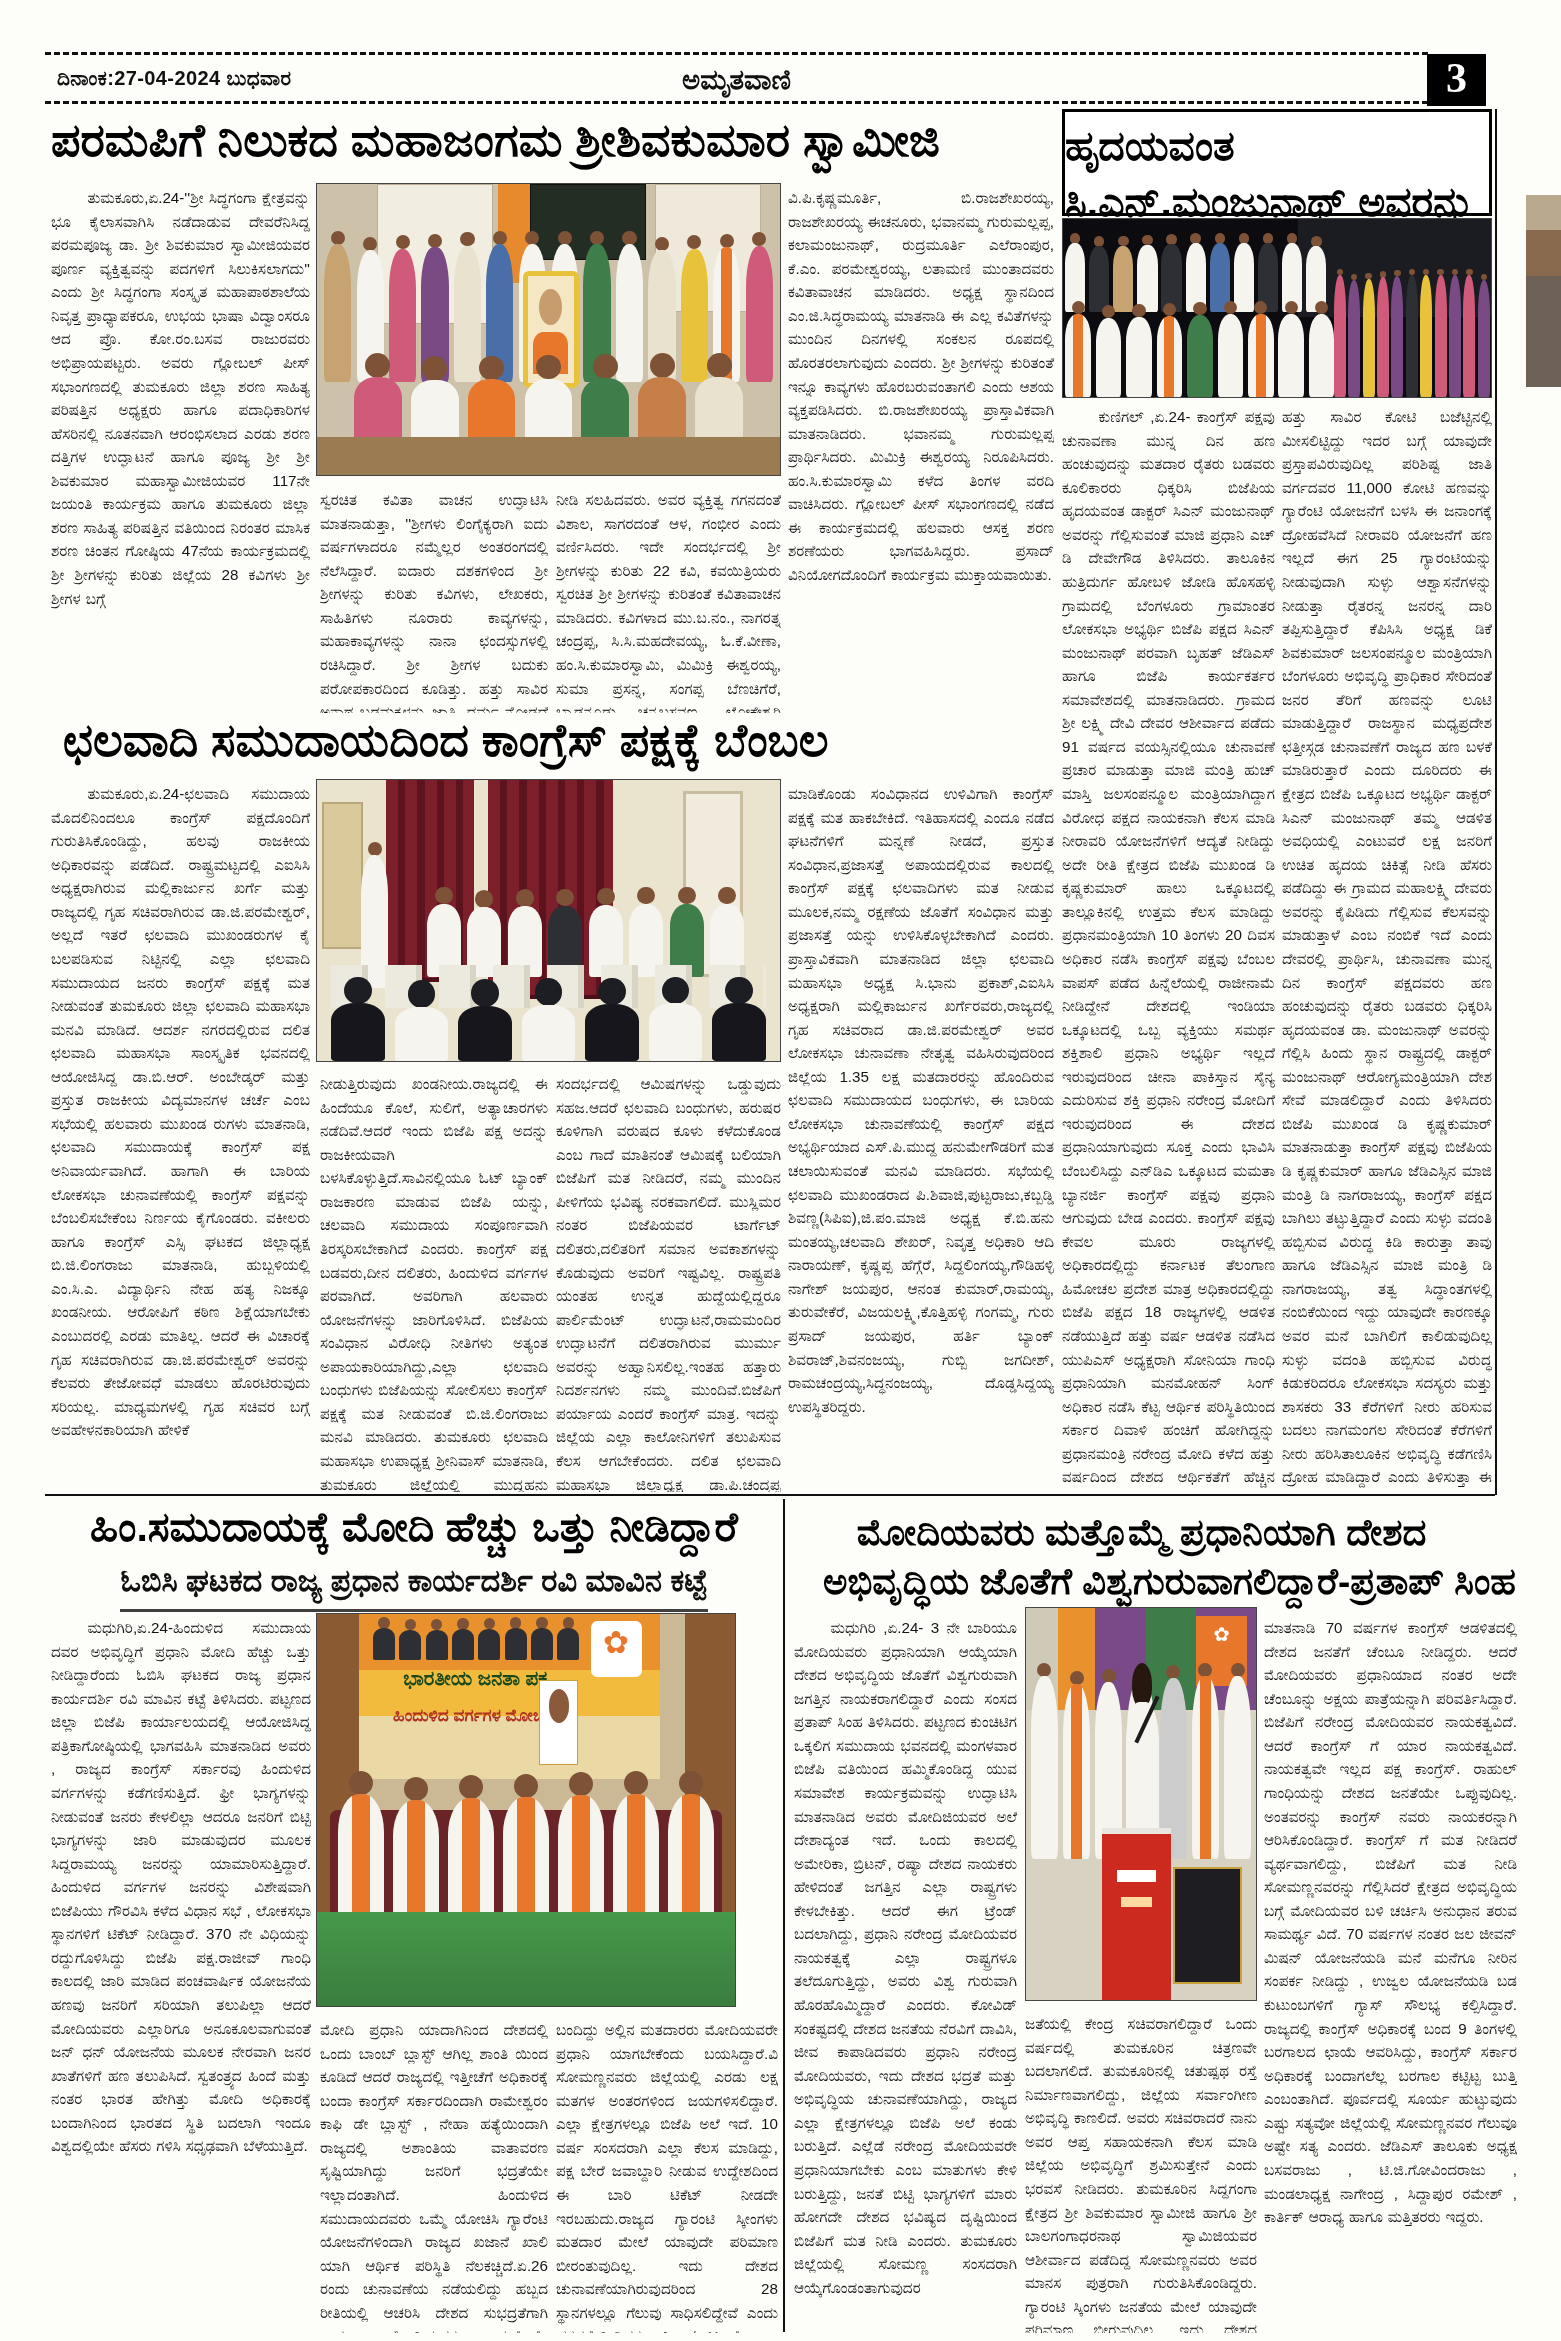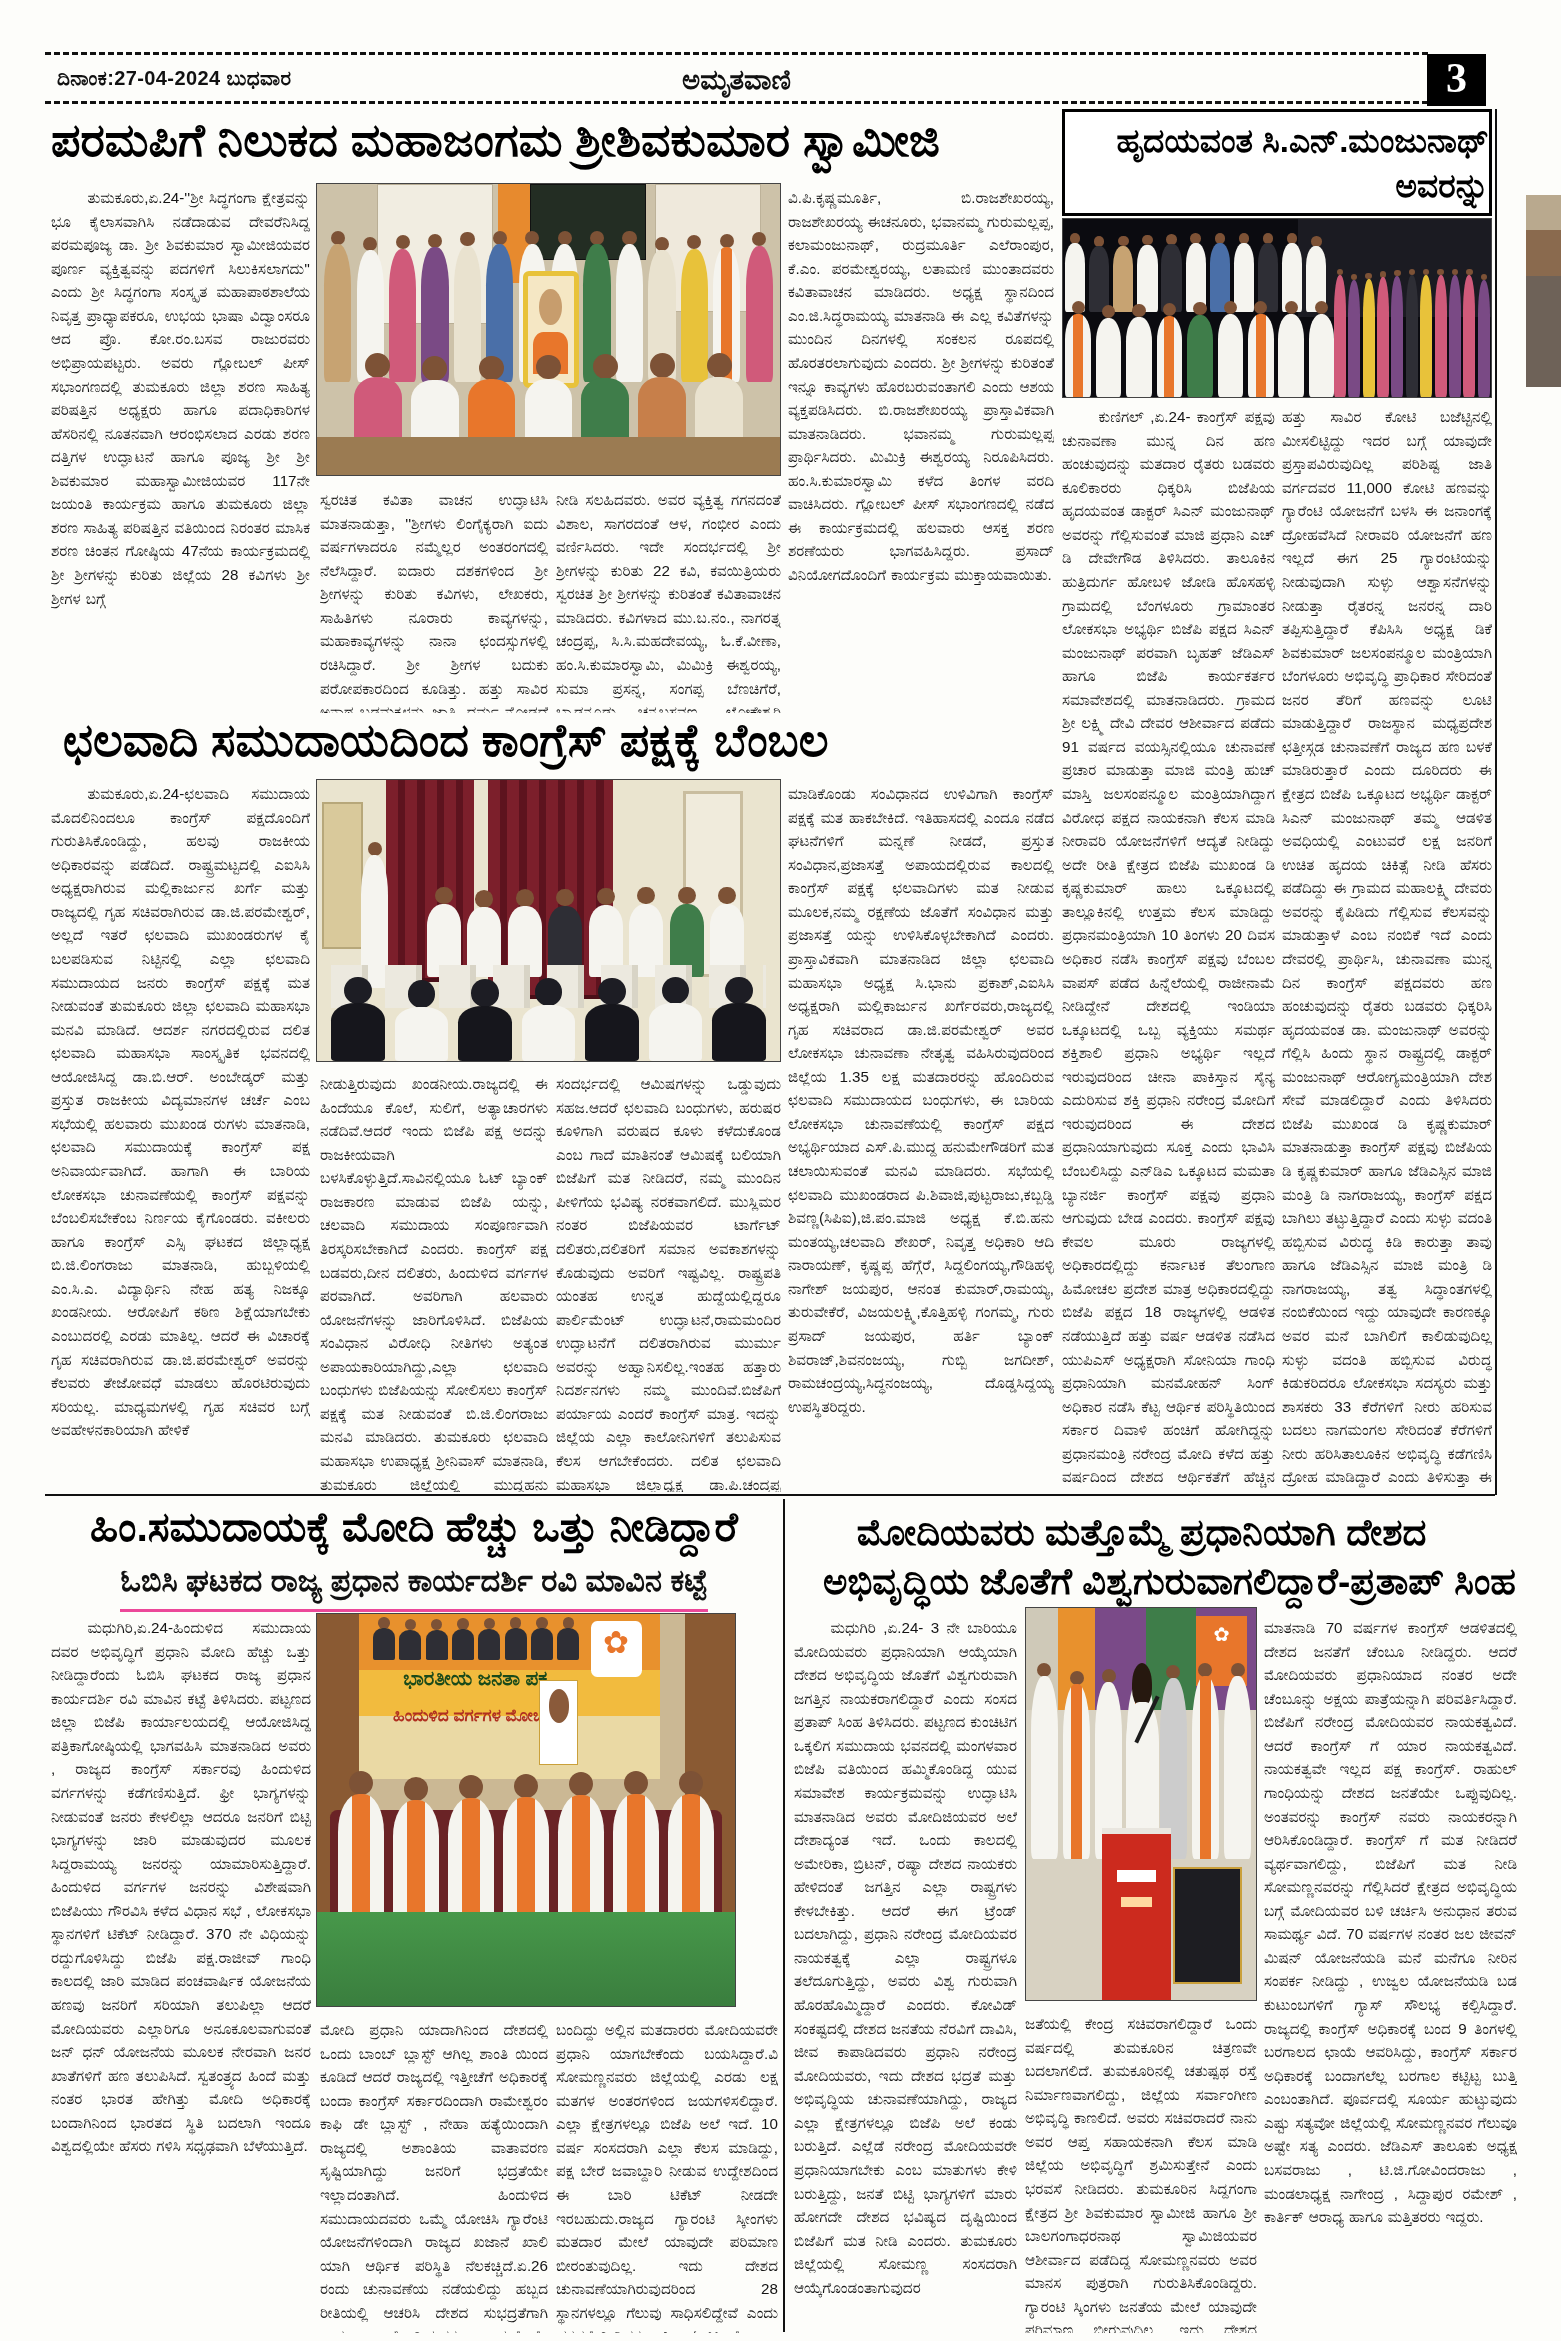--- a/index.html
+++ b/index.html
@@ -8,25 +8,25 @@
   .abs{position:absolute}
   .dash{height:0;border-top:3.7px dashed #111}
   .vrule{width:2.2px;background:#111}
   .hrule{height:2.2px;background:#111}
   .date{font-size:20px;font-weight:700;letter-spacing:0.4px}
   .masthead{font-size:27.5px;font-weight:700;text-align:center}
   .numbox{background:#000;color:#fff;font-family:"Liberation Serif",serif;font-weight:700;
           font-size:42px;text-align:center;line-height:49px}
   .headline{font-weight:700;color:#000;letter-spacing:0;line-height:1.12}
   .h-a1{font-size:46px}
-  .h-a2{font-size:33px;text-align:right;line-height:1.35}
+  .h-a2{font-size:41px;text-align:left;line-height:1.35}
   .h-a3{font-size:46px}
   .h-a4{font-size:41px;text-align:center}
   .h-sub{font-size:30.5px;font-weight:700;text-align:center}
-  .h-sub span{border-bottom:3px solid #ec4899;padding-bottom:12px}
+  .h-sub span{border-bottom:3px solid #404040;padding-bottom:12px}
   .h-a5{font-size:37px;text-align:center;line-height:1.3}
   .hbox{border:3px solid #000;background:#fff;padding-top:7.4px}
   .col{font-size:15.2px;line-height:1.55;text-align:justify;overflow:hidden;
        word-spacing:0.7px;color:#141414}
   .ind{text-indent:2.4em}
   .photo{overflow:hidden;background:#888;border:0.7px solid #444}
   .pn{position:absolute;display:flex;flex-direction:column;align-items:center;pointer-events:none}
   .pn .hd{width:52%;aspect-ratio:1/1;border-radius:50%;flex:0 0 auto}
   .pn .bd{width:100%;flex:1 1 auto;border-radius:45% 45% 8% 8%/30% 30% 6% 6%;margin-top:-2%}
   .crowd{position:absolute}

